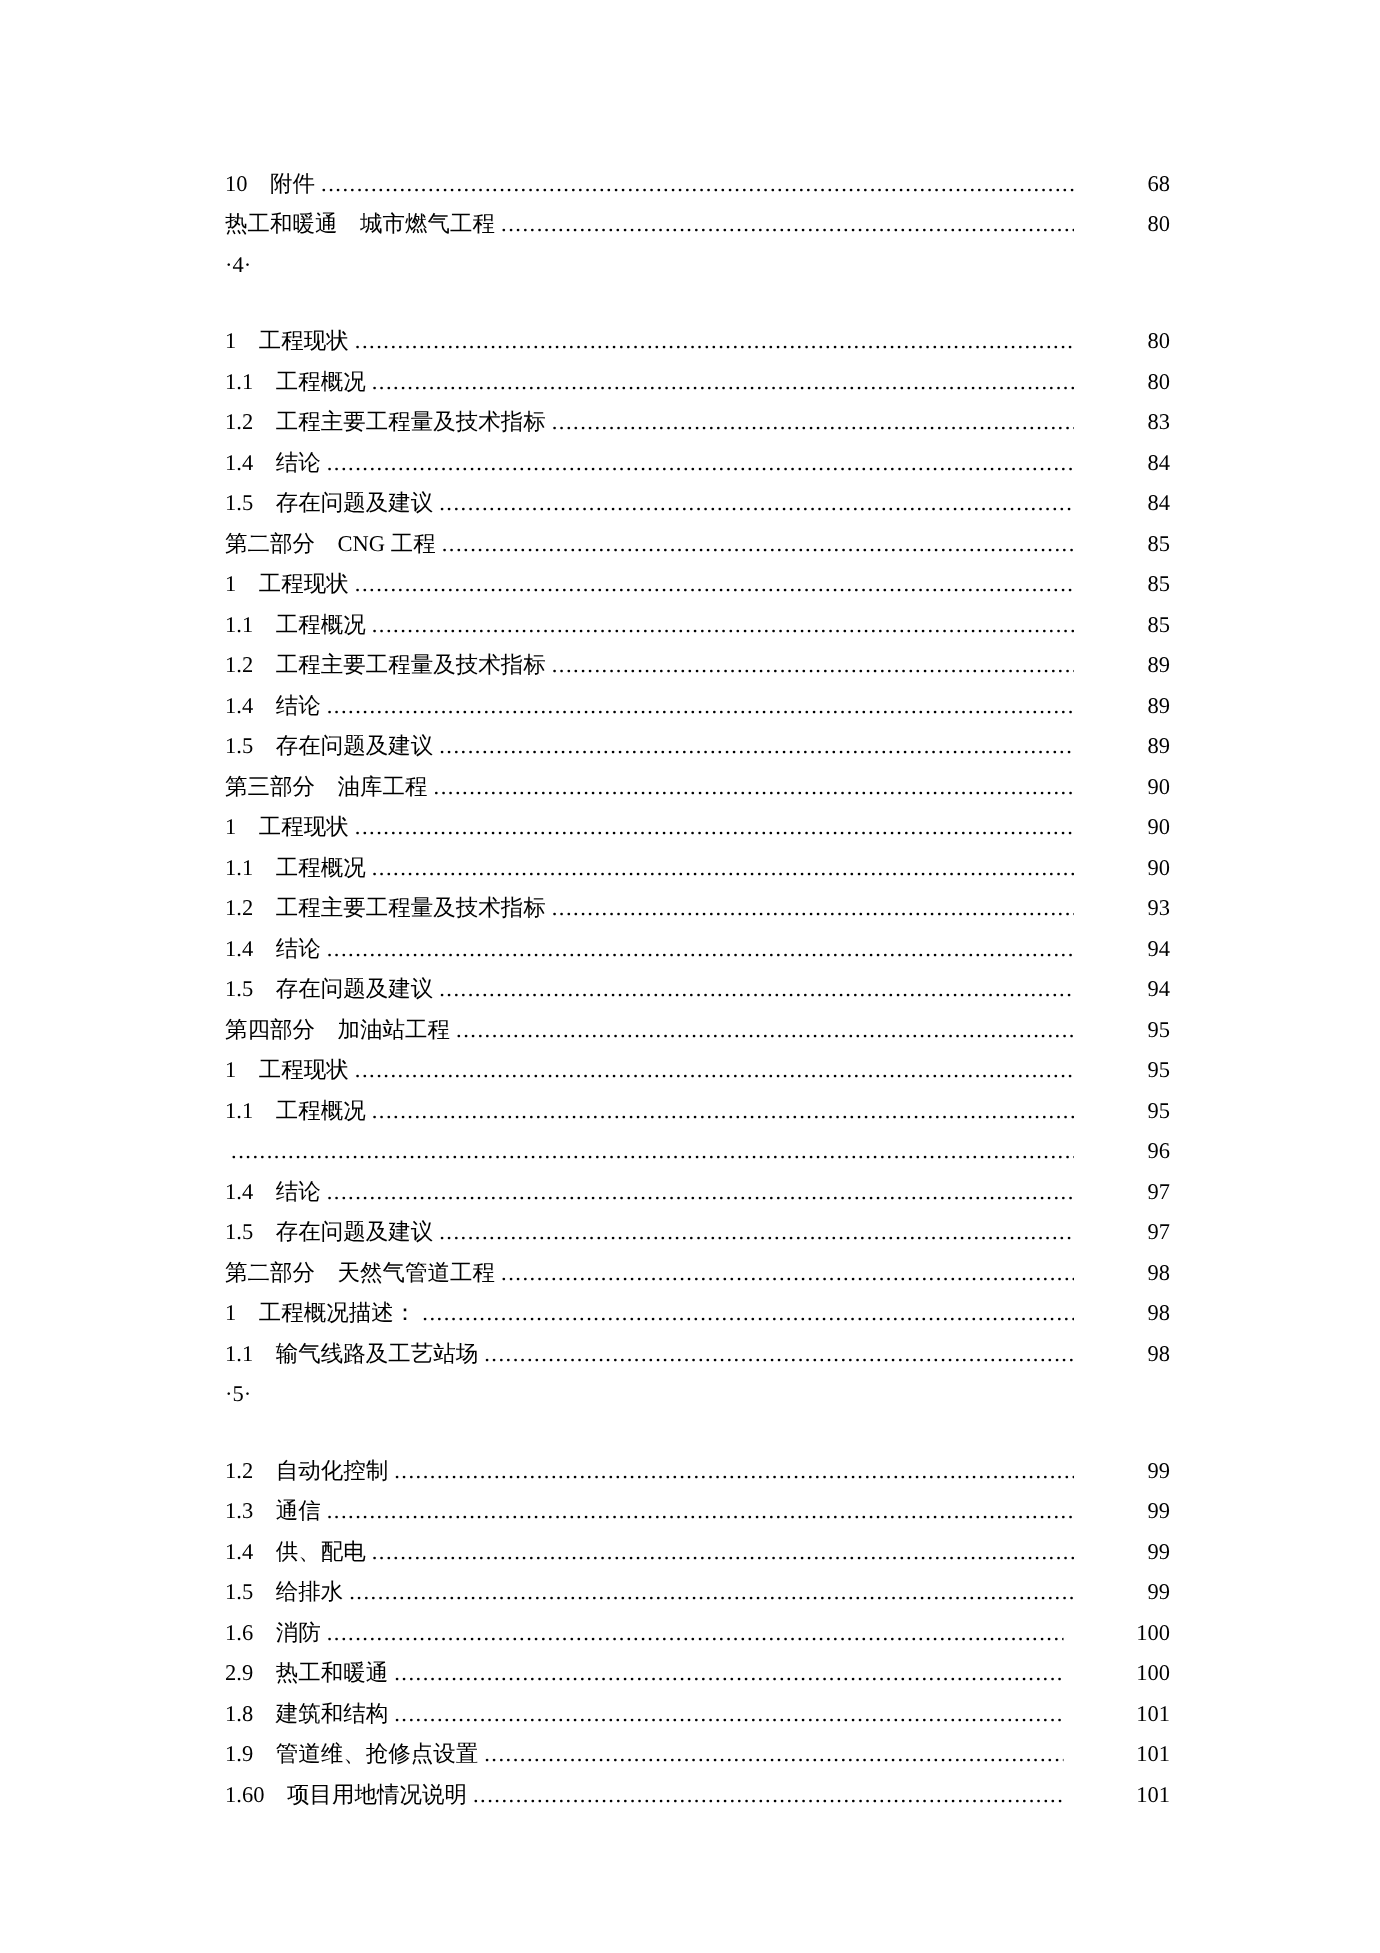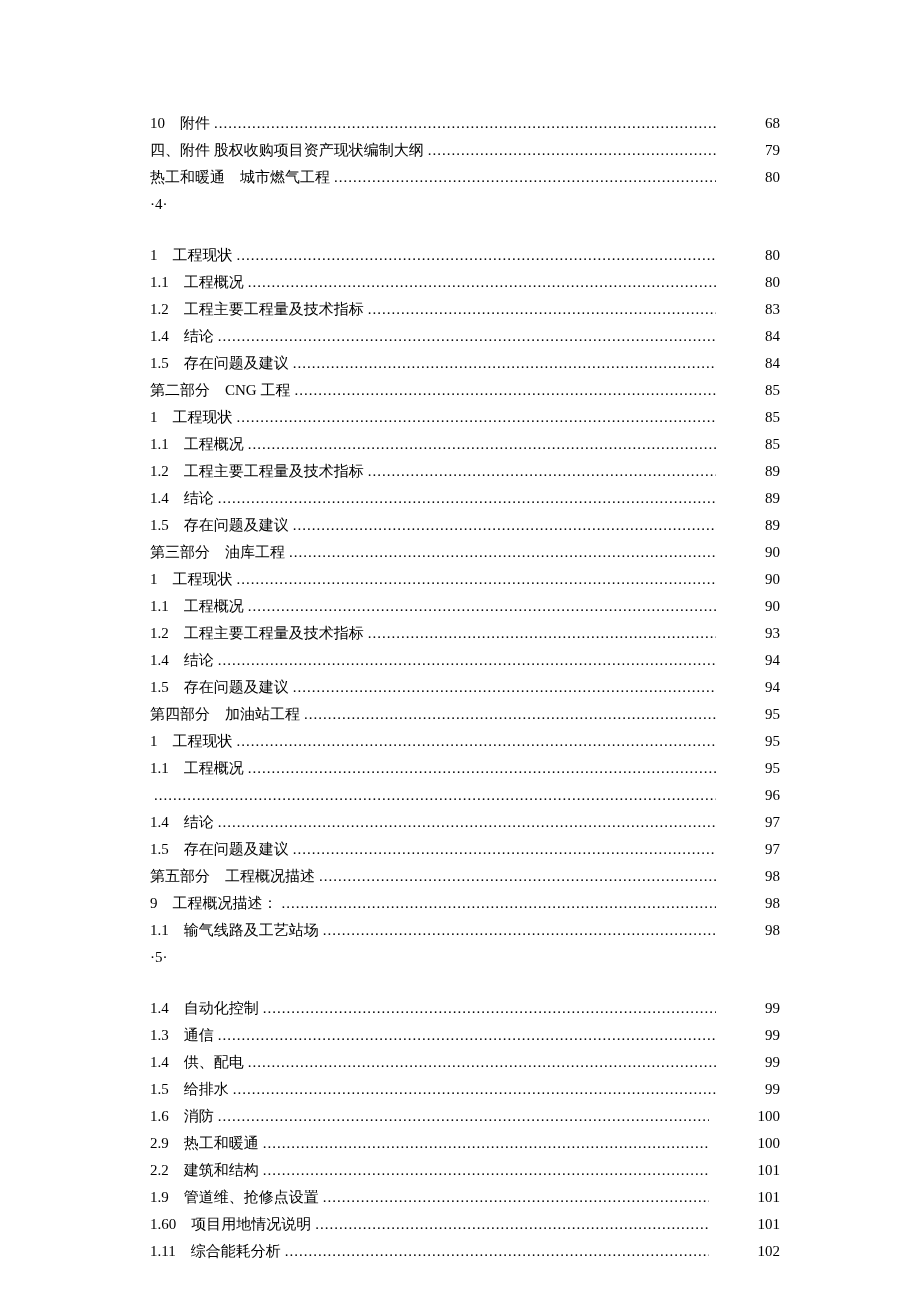--- a/index.html
+++ b/index.html
@@ -48,25 +48,20 @@
 <body>
 
 <div class="page">
   <div id="toc-container">
       <div class="toc-line">
         <span class="toc-label">10　附件</span>
         <span class="toc-dots"></span>
         <span class="toc-page">68</span>
       </div>
       <div class="toc-line">
-        <span class="toc-label">四、附件 股权收购项目资产现状编制大纲</span>
-        <span class="toc-dots"></span>
-        <span class="toc-page">79</span>
-      </div>
-      <div class="toc-line">
         <span class="toc-label">热工和暖通　城市燃气工程</span>
         <span class="toc-dots"></span>
         <span class="toc-page">80</span>
       </div>
       <div class="page-marker">·4·</div>
       <div class="spacer"></div>
       <div class="toc-line">
         <span class="toc-label">1　工程现状</span>
         <span class="toc-dots"></span>
         <span class="toc-page">80</span>
@@ -174,38 +169,38 @@
         <span class="toc-label">1.4　结论</span>
         <span class="toc-dots"></span>
         <span class="toc-page">97</span>
       </div>
       <div class="toc-line">
         <span class="toc-label">1.5　存在问题及建议</span>
         <span class="toc-dots"></span>
         <span class="toc-page">97</span>
       </div>
       <div class="toc-line">
-        <span class="toc-label">第五部分　工程概况描述</span>
+        <span class="toc-label">第二部分　天然气管道工程</span>
         <span class="toc-dots"></span>
         <span class="toc-page">98</span>
       </div>
       <div class="toc-line">
-        <span class="toc-label">9　工程概况描述：</span>
+        <span class="toc-label">1　工程概况描述：</span>
         <span class="toc-dots"></span>
         <span class="toc-page">98</span>
       </div>
       <div class="toc-line">
         <span class="toc-label">1.1　输气线路及工艺站场</span>
         <span class="toc-dots"></span>
         <span class="toc-page">98</span>
       </div>
       <div class="page-marker">·5·</div>
       <div class="spacer"></div>
       <div class="toc-line">
-        <span class="toc-label">1.4　自动化控制</span>
+        <span class="toc-label">1.2　自动化控制</span>
         <span class="toc-dots"></span>
         <span class="toc-page">99</span>
       </div>
       <div class="toc-line">
         <span class="toc-label">1.3　通信</span>
         <span class="toc-dots"></span>
         <span class="toc-page">99</span>
       </div>
       <div class="toc-line">
         <span class="toc-label">1.4　供、配电</span>
@@ -221,33 +216,28 @@
         <span class="toc-label">1.6　消防</span>
         <span class="toc-dots"></span>
         <span class="toc-page">100</span>
       </div>
       <div class="toc-line">
         <span class="toc-label">2.9　热工和暖通</span>
         <span class="toc-dots"></span>
         <span class="toc-page">100</span>
       </div>
       <div class="toc-line">
-        <span class="toc-label">2.2　建筑和结构</span>
+        <span class="toc-label">1.8　建筑和结构</span>
         <span class="toc-dots"></span>
         <span class="toc-page">101</span>
       </div>
       <div class="toc-line">
         <span class="toc-label">1.9　管道维、抢修点设置</span>
         <span class="toc-dots"></span>
         <span class="toc-page">101</span>
       </div>
       <div class="toc-line">
         <span class="toc-label">1.60　项目用地情况说明</span>
         <span class="toc-dots"></span>
         <span class="toc-page">101</span>
-      </div>
-      <div class="toc-line">
-        <span class="toc-label">1.11　综合能耗分析</span>
-        <span class="toc-dots"></span>
-        <span class="toc-page">102</span>
       </div>
     </div>
 </div>
 
 </body></html>

